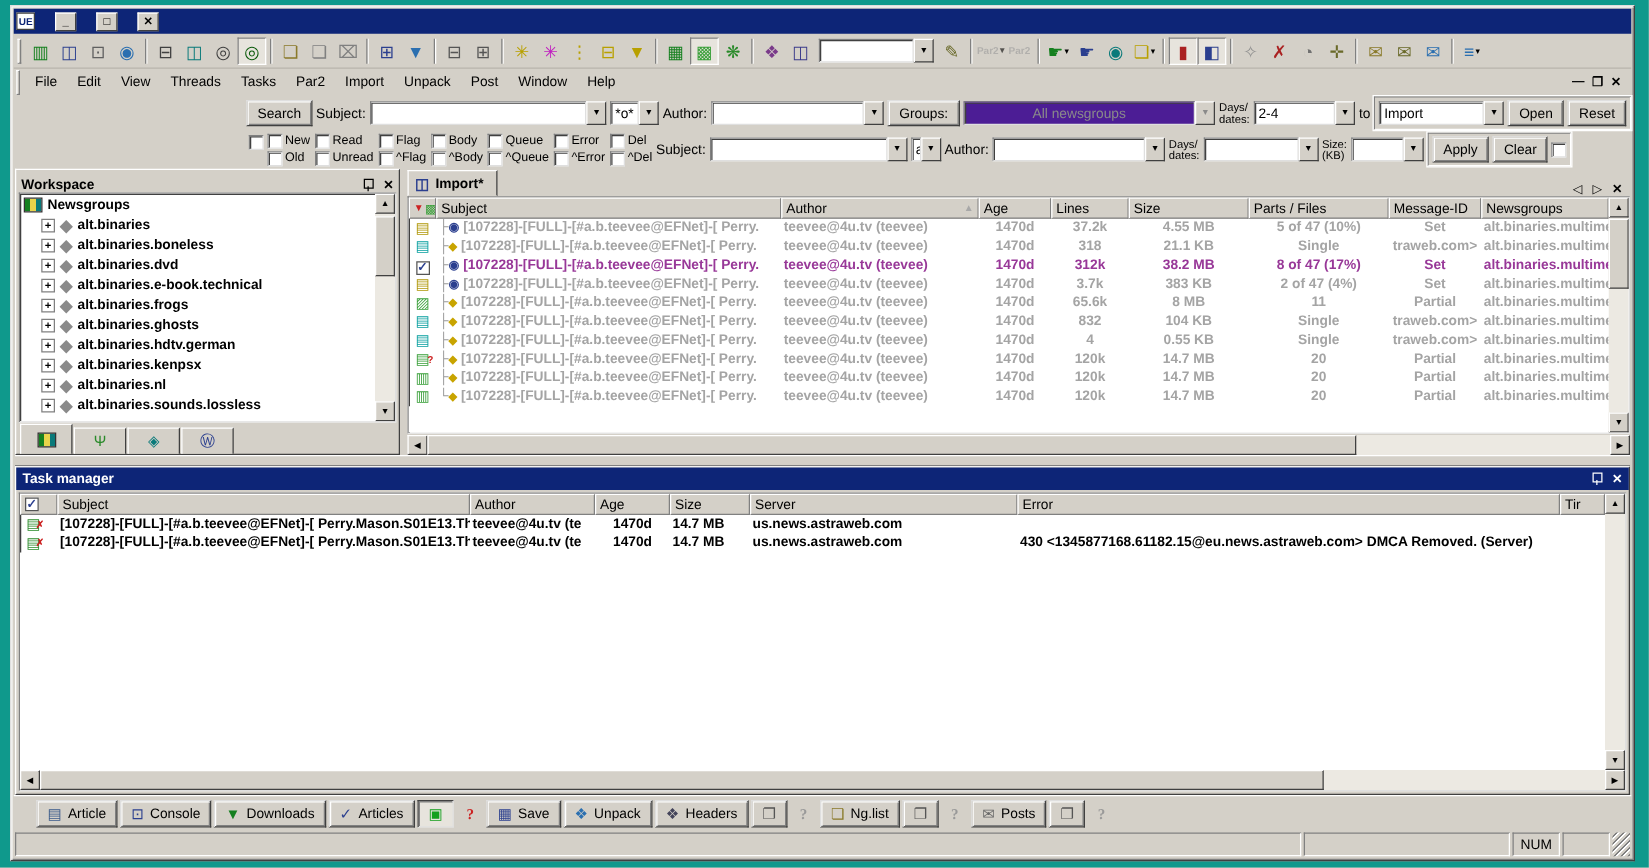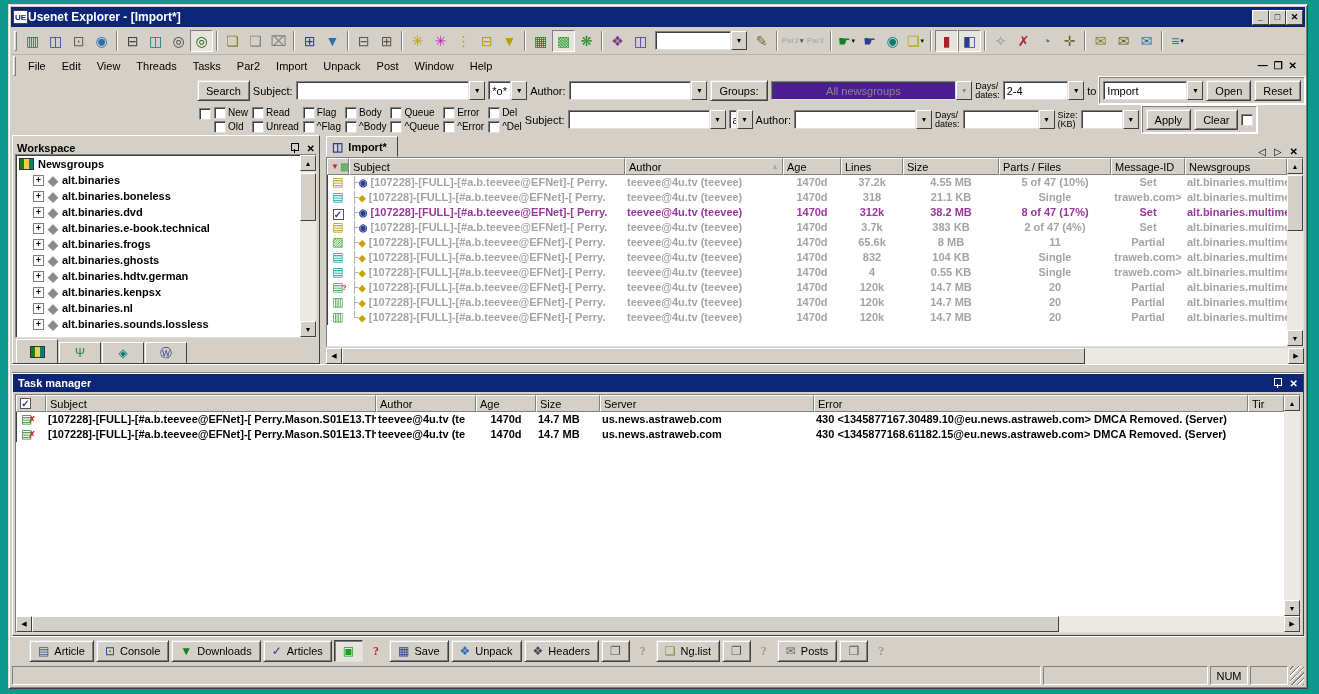--- a/index.html
+++ b/index.html
@@ -2,21 +2,21 @@
 <html><head>
 <meta charset="utf-8">
 <style>
   *{box-sizing:border-box;margin:0;padding:0;}
   html,body{width:1319px;height:694px;overflow:hidden;}
   body{background:#0f998c;font-family:"Liberation Sans",sans-serif;font-size:11px;color:#000;}
   .desktop{width:1319px;height:694px;padding:4px 11px 5px 8px;}
   .win{width:100%;height:100%;background:#d4d0c8;border:1px solid;border-color:#dfdfdf #404040 #404040 #dfdfdf;
        box-shadow:inset 1px 1px 0 #fff,inset -1px -1px 0 #808080;display:flex;flex-direction:column;padding:2px;}
   
-  .titlebar{height:20px;background:#0d2577;display:flex;align-items:center;gap:0;padding:0 2px;flex:none;}
+  .titlebar{height:20px;background:#0d2577;display:flex;align-items:center;gap:16px;padding:0 2px;flex:none;}
   .appicon{width:15px;height:14px;background:#fff;border:1px solid #404040;color:#0d2577;font-weight:bold;
            font-size:8px;display:flex;align-items:center;justify-content:center;}
   .titletext{color:#fff;font-weight:bold;font-size:12px;flex:1;white-space:nowrap;overflow:hidden;}
   .winbtn{width:17px;height:15px;background:#d4d0c8;border:1px solid;border-color:#fff #404040 #404040 #fff;
           display:flex;align-items:center;justify-content:center;font-size:9px;font-weight:bold;line-height:1;}
   
   .toolbar{height:28px;display:flex;align-items:center;padding:1px 2px;flex:none;border-bottom:1px solid #b8b4ac;}
   .grip{width:3px;height:20px;border:1px solid;border-color:#fff #808080 #808080 #fff;margin:0 4px 0 1px;flex:none;}
   .ticon{width:23px;height:22px;display:flex;align-items:center;justify-content:center;font-size:14px;flex:none;position:relative;}
   .ticon.pressed{border:1px solid;border-color:#808080 #fff #fff #808080;background:#e7e4dd;}
@@ -134,21 +134,20 @@
   .sgrip{width:14px;background:repeating-linear-gradient(135deg,#d4d0c8 0 2px,#808080 2px 3px,#fff 3px 4px);}
 </style>
 </head>
 <body>
 
 <div class="desktop">
   <div class="win">
 
     <div class="titlebar">
       <span class="appicon">UE</span>
-      <span class="titletext">Usenet Explorer - [Import*]</span>
       <span class="winbtn">
           <span>_</span>
         </span>
       <span class="winbtn">
           <span>□</span>
         </span>
       <span class="winbtn">
           <span>✕</span>
         </span>
     </div>
@@ -748,21 +747,20 @@
                 <span class="hc">Tir</span>
               </div>
             <div id="trows">
                 <div class="grid-t trowt">
                   <span class="tcell"><span class="tic">▤<span class="ov">✗</span></span></span>
                   <span class="tcell">[107228]-[FULL]-[#a.b.teevee@EFNet]-[ Perry.Mason.S01E13.The.</span>
                   <span class="tcell">teevee@4u.tv (te</span>
                   <span class="tcell ctr">1470d</span>
                   <span class="tcell">14.7 MB</span>
                   <span class="tcell">us.news.astraweb.com</span>
-                  <span class="tcell">430 &lt;1345877167.30489.10@eu.news.astraweb.com&gt; DMCA Removed. (Server)</span>
                   <span class="tcell"></span>
                 </div>
                 <div class="grid-t trowt">
                   <span class="tcell"><span class="tic">▤<span class="ov">✗</span></span></span>
                   <span class="tcell">[107228]-[FULL]-[#a.b.teevee@EFNet]-[ Perry.Mason.S01E13.The.</span>
                   <span class="tcell">teevee@4u.tv (te</span>
                   <span class="tcell ctr">1470d</span>
                   <span class="tcell">14.7 MB</span>
                   <span class="tcell">us.news.astraweb.com</span>
                   <span class="tcell">430 &lt;1345877168.61182.15@eu.news.astraweb.com&gt; DMCA Removed. (Server)</span>

